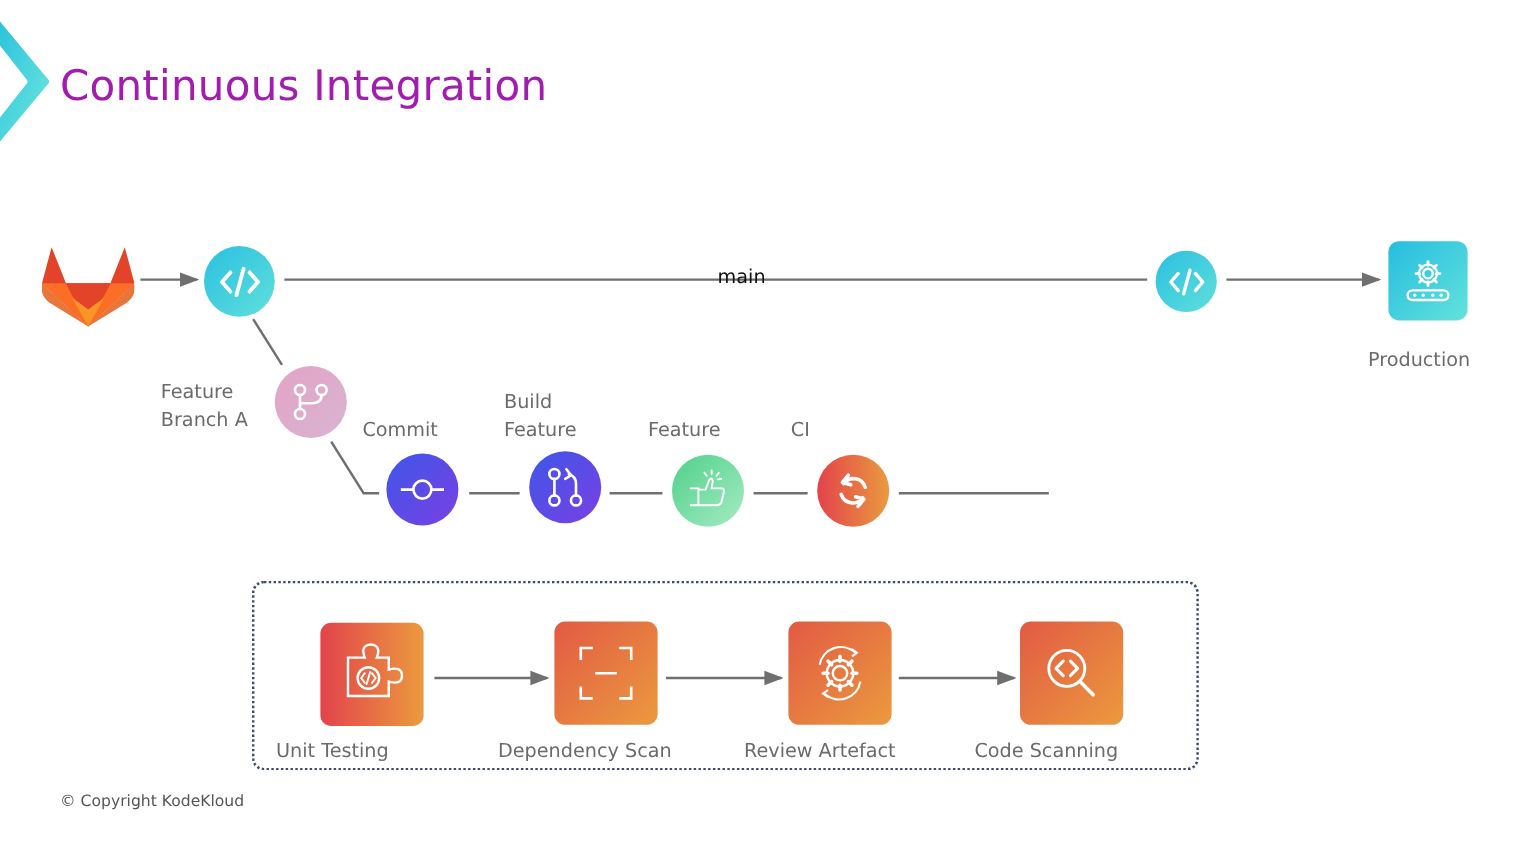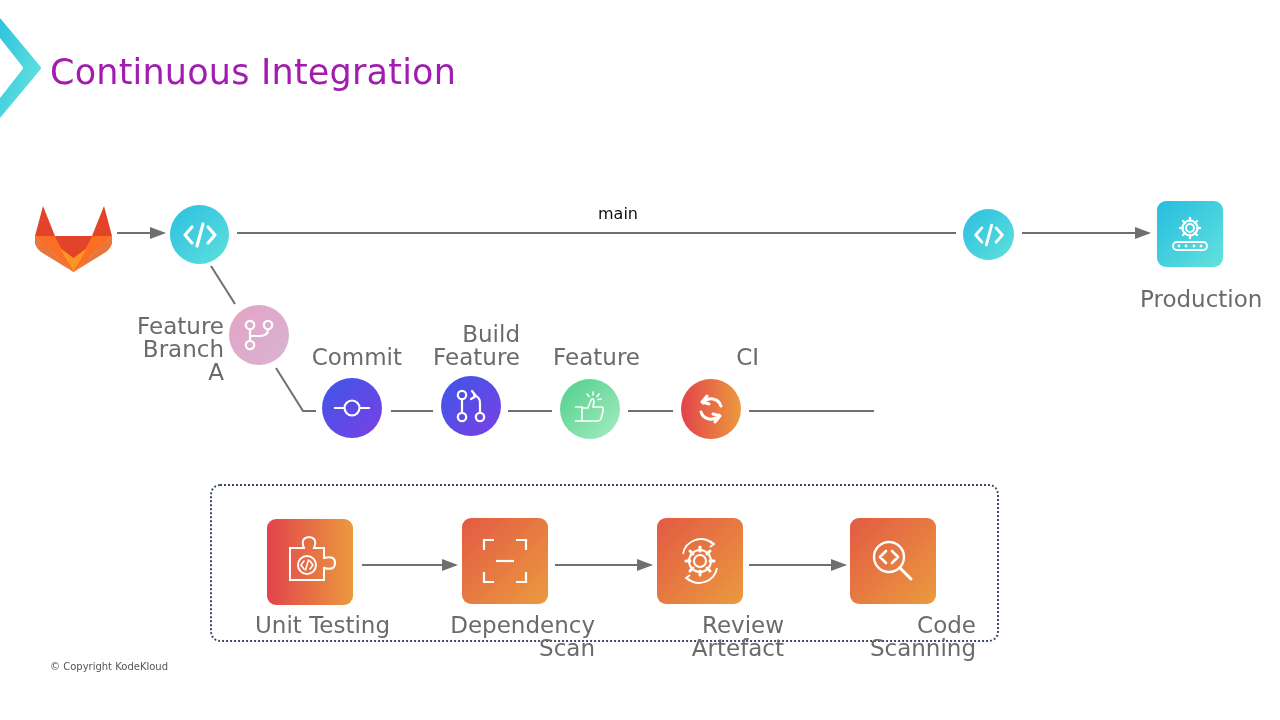--- a/index.html
+++ b/index.html
@@ -1,21 +1,21 @@
 <!DOCTYPE html>
 <html><head>
 <meta charset="utf-8">
 <style>
   html, body { margin:0; padding:0; }
   body { width:1280px; height:720px; background:#ffffff; position:relative; overflow:hidden; font-family:"DejaVu Sans","Liberation Sans",sans-serif; }
   .abs { position:absolute; }
   .title { left:50px; top:52px; font-size:35px; color:#a21caf; letter-spacing:0.2px; font-weight:400; }
-  .lbl { color:#6b6b6b; font-size:23px; text-align:right; line-height:23px; }
-  .main-lbl { color:#111; font-size:16px; }
-  .copyright { left:50px; top:661px; font-size:10px; color:#555;text-align:center; }
+  .lbl { color:#6b6b6b; font-size:16px; text-align:left; line-height:23px; }
+  .main-lbl { color:#111; font-size:16px;margin-top:17px; }
+  .copyright { left:50px; top:661px; font-size:13px; color:#555;text-align:center; }
   svg.diagram { position:absolute; left:0; top:0; }
   .circle { position:absolute; border-radius:50%; display:flex; align-items:center; justify-content:center; }
   .tile { position:absolute; border-radius:9px; display:flex; align-items:center; justify-content:center; }
   .stage-box { position:absolute; left:210px; top:484px; width:789px; height:158px; border:2px dotted #3b4a66; border-radius:10px; box-sizing:border-box; }
 </style>
 </head>
 <body>
 
 <svg class="abs" style="left:0;top:18px" width="44" height="100" viewBox="0 0 44 100">
   <defs>

